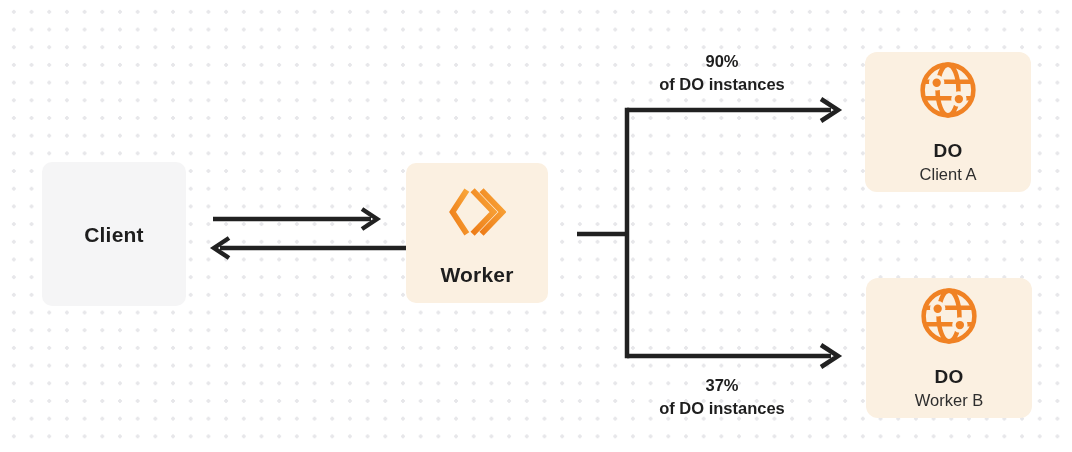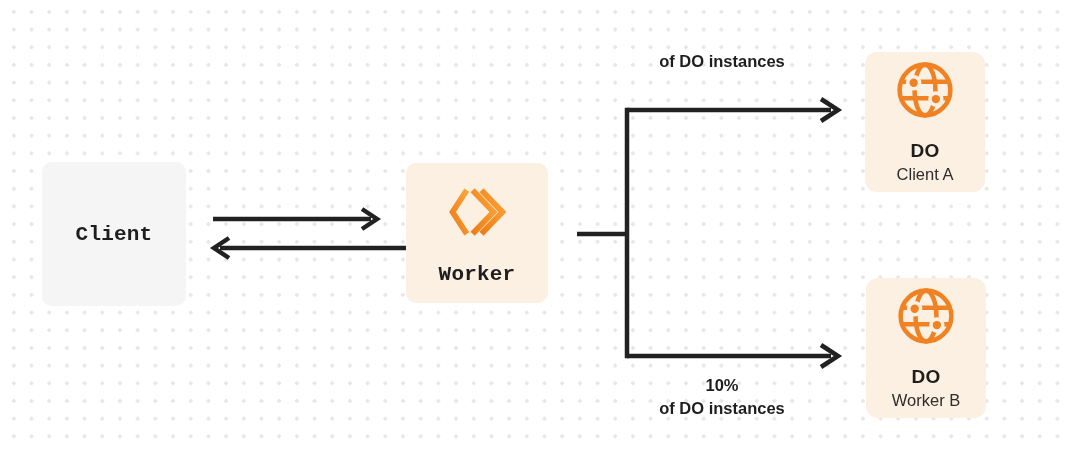--- a/index.html
+++ b/index.html
@@ -41,31 +41,31 @@
     border-radius:10px;
   }
   .node-worker{
     left:406px;top:163px;width:142px;height:140px;
     background:var(--node-cream-bg);
     border-radius:10px;
     justify-content:flex-start;
     padding-top:22px;
   }
   .node-do{
-    width:120px;height:140px;
+    width:166px;height:140px;
     background:var(--node-cream-bg);
     border-radius:12px;
     justify-content:flex-start;
     padding-top:9px;
   }
   .node-do-a{position:absolute;left:865px;top:52px;}
   .node-do-b{position:absolute;left:866px;top:278px;}
   .node-label{
     font-size:21px;font-weight:700;color:var(--text-color);
-    line-height:21px;letter-spacing:.2px;font-family:Liberation Mono, monospace;
+    line-height:21px;letter-spacing:.2px;
   }
   .worker-label{margin-top:25px;}
   .do-title{
     font-size:19px;font-weight:700;line-height:24px;
     margin-top:20px;color:var(--text-color);letter-spacing:.3px;
   }
   .do-subtitle{
     font-size:16.5px;font-weight:400;line-height:22px;
     color:var(--subtext-color);
   }
@@ -172,20 +172,21 @@
       <line x1="627" y1="110" x2="831" y2="110"></line>
       <polyline points="821,99 838,110 821,121"></polyline>
     </g>
     <g class="conn">
       <line x1="627" y1="356" x2="831" y2="356"></line>
       <polyline points="821,345 838,356 821,367"></polyline>
     </g>
   </svg>
 
   <div class="edge-label edge-label-top">
+    <div>90%</div>
     <div>of DO instances</div>
   </div>
   <div class="edge-label edge-label-bottom">
-    <div>10%</div>
+    <div>37%</div>
     <div>of DO instances</div>
   </div>
 
 </div>
 
 </body></html>

